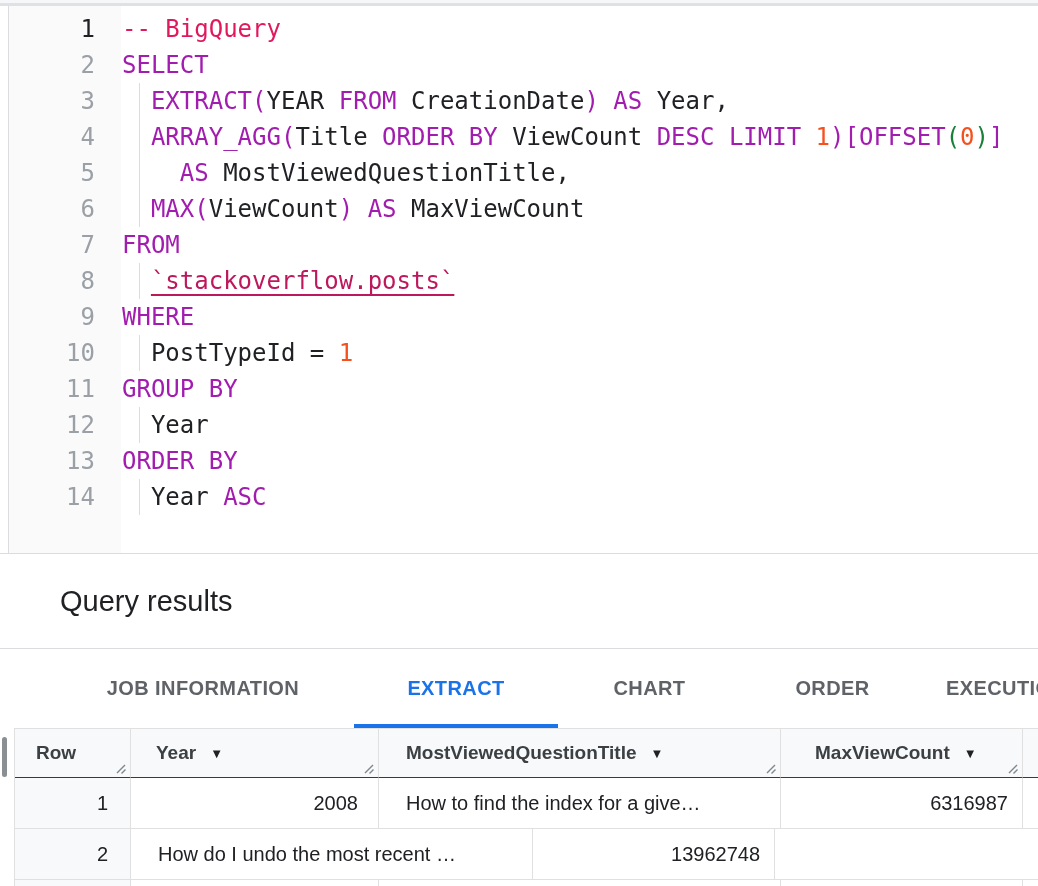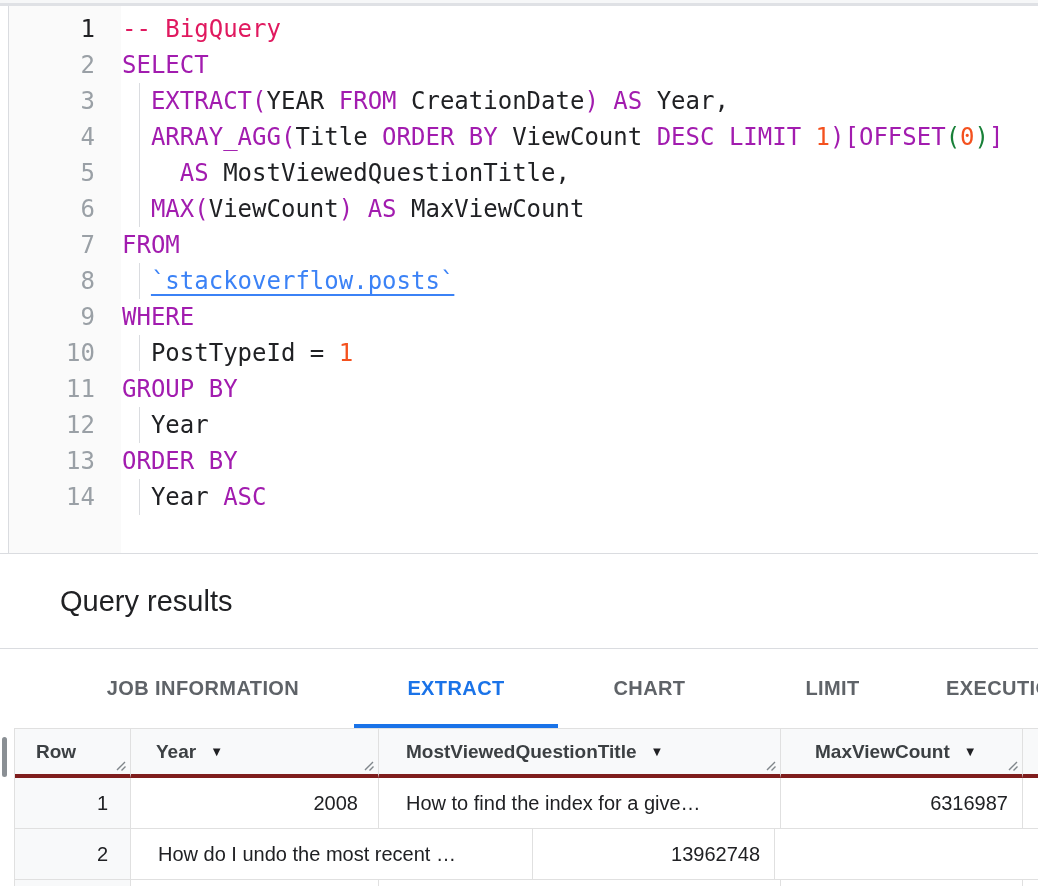--- a/index.html
+++ b/index.html
@@ -19,21 +19,21 @@
              font-family:"DejaVu Sans Mono",monospace;font-size:24px;}
   .code-line.guided::before{content:"";position:absolute;left:130px;top:0;bottom:0;width:1px;background:#dadce0;}
   .ln{width:86px;text-align:right;color:#9aa0a6;flex:0 0 auto;}
   .ln.active{color:#202124;}
   .code-text{padding-left:27px;}
   .tok-keyword{color:#a21caf;}
   .tok-plain{color:#202124;}
   .tok-comment{color:#e0195f;}
   .tok-number{color:#f4511e;}
   .tok-paren{color:#188038;}
-  .tok-tableRef{color:#3b82f6;text-decoration:underline;text-decoration-thickness:2px;
+  .tok-tableRef{color:#be185d;text-decoration:underline;text-decoration-thickness:2px;
                 text-underline-offset:5px;cursor:pointer;}
 
   .divider{position:absolute;left:0;right:0;height:1px;background:#dadce0;}
   .divider-1{top:553px;}
   .divider-2{top:648px;}
 
   
   .results-title-bar{position:absolute;top:554px;left:0;right:0;height:94px;background:#fff;
                      display:flex;align-items:center;}
   .results-title{margin:0 0 0 60px;font-size:29px;font-weight:normal;color:#202124;}
@@ -53,21 +53,21 @@
   .tab.active::after{content:"";position:absolute;left:0;right:0;bottom:0;height:4px;background:#1a73e8;}
 
   
   .rtable{position:absolute;top:728px;left:14px;right:0;border-top:1px solid #e0e0e0;
           border-left:1px solid #e0e0e0;}
   .tr{display:flex;}
   .cell{box-sizing:border-box;border-right:1px solid #e0e0e0;display:flex;align-items:center;
         overflow:hidden;white-space:nowrap;flex:0 0 auto;}
   .c0{width:116px;}.c1{width:248px;}.c2{width:402px;}.c3{width:242px;}
   .c4{width:20px;border-right:none;}
-  .thead .cell{height:49px;background:#f8f9fa;border-bottom:4px solid #7f1d1d;position:relative;
+  .thead .cell{height:49px;background:#f8f9fa;border-bottom:1px solid #7f1d1d;position:relative;
                font-size:19px;font-weight:bold;color:#3c4043;}
   .thead .c0{padding-left:21px;}
   .thead .c1{padding-left:25px;}
   .thead .c2{padding-left:27px;}
   .thead .c3{padding-left:34px;}
   .sort-arrow{margin-left:14px;font-size:13px;color:#202124;cursor:pointer;}
   .resize-handle{position:absolute;right:3px;bottom:2px;cursor:col-resize;line-height:0;}
   .tbody .tr{height:50px;border-bottom:1px solid #e0e0e0;}
   .tbody .cell{font-size:20px;color:#202124;}
   .tbody .c0{background:#f8f9fa;justify-content:flex-end;padding-right:22px;}
@@ -122,21 +122,21 @@
       <div class="tab">
         <span>JOB INFORMATION</span>
       </div>
       <div class="tab active">
         <span>EXTRACT</span>
       </div>
       <div class="tab">
         <span>CHART</span>
       </div>
       <div class="tab">
-        <span>LIMIT</span>
+        <span>ORDER</span>
       </div>
       <div class="tab">
         <span>EXECUTION DETAILS</span>
       </div>
     </div>
 
   <div class="rtable">
     <div class="thead tr">
         <div class="cell c0">
           <span>Row</span>

